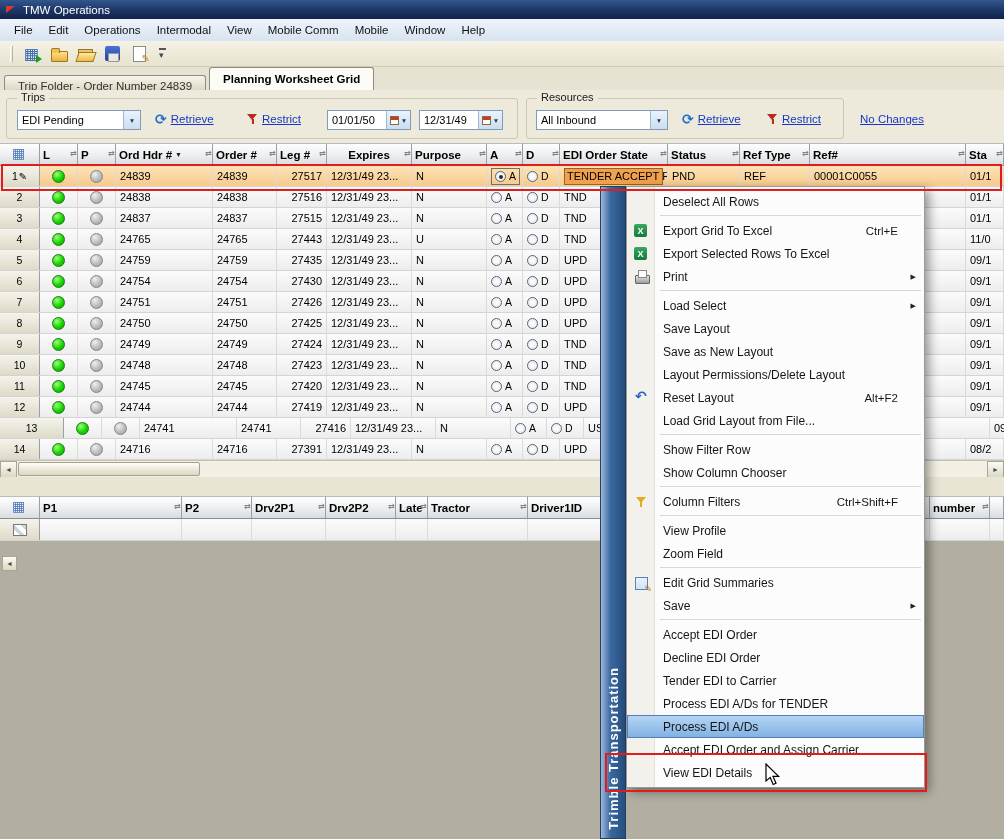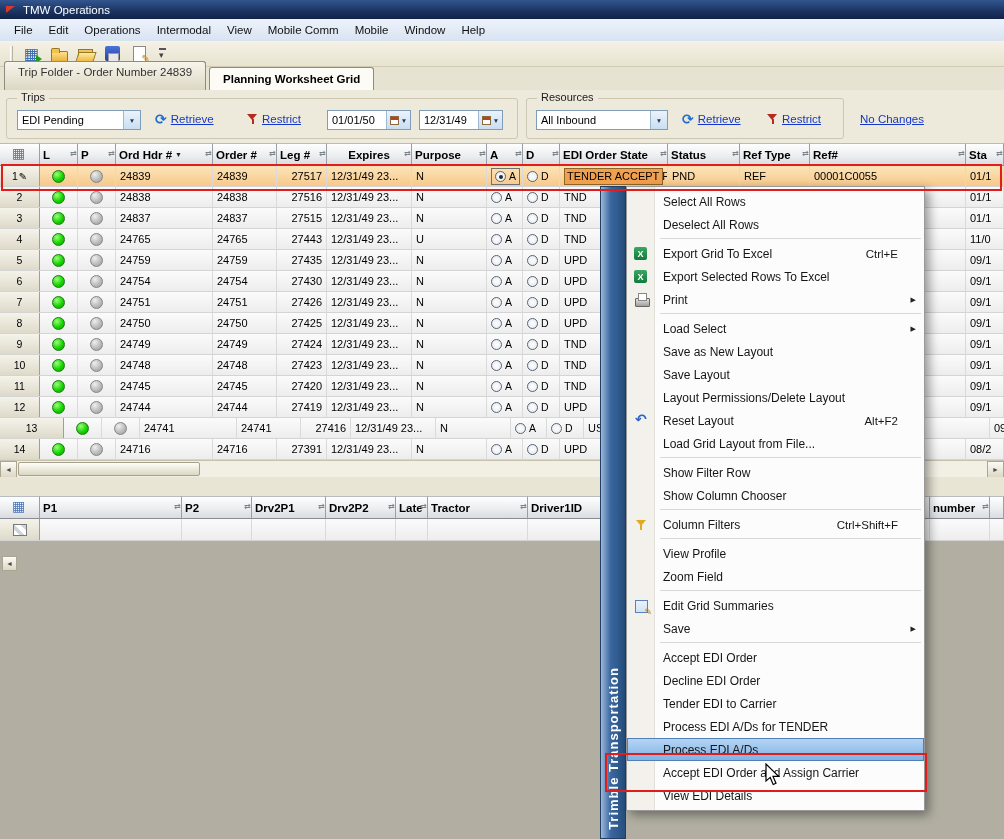--- a/index.html
+++ b/index.html
@@ -37,21 +37,21 @@
 .save-icon::after{content:"";position:absolute;left:5px;top:9px;width:9px;height:7px;background:#e8e8e8;border:1px solid #999}
 .document-icon::before{content:"";position:absolute;left:3px;top:2px;width:11px;height:14px;background:#fff;border:1px solid #8a8a8a}
 .document-icon::after{content:"✎";position:absolute;right:0;bottom:0;font-size:10px;color:#c8881a}
 .toolbar-overflow-icon{width:12px}
 .toolbar-overflow-icon::before{content:"";position:absolute;left:2px;top:4px;width:7px;height:2px;background:#555}
 .toolbar-overflow-icon::after{content:"▾";position:absolute;left:2px;top:6px;font-size:9px;color:#444}
 
 
 .tabstrip{position:absolute;left:0;top:67px;width:100%;height:23px;background:#e7e3d2;
   display:flex;align-items:flex-end;gap:3px;padding-left:4px}
-.tab{height:29px;line-height:20px;padding:0 13px;border:1px solid #8e8c7c;border-bottom:none;
+.tab{height:15px;line-height:20px;padding:0 13px;border:1px solid #8e8c7c;border-bottom:none;
   border-radius:3px 3px 0 0;background:linear-gradient(#f7f5ec,#ddd8c3);font-size:11.5px;color:#333;cursor:default;white-space:nowrap}
 .tab.active{background:#fcfbf6;font-weight:bold;color:#000;height:23px;line-height:22px}
 
 
 .filters{position:absolute;left:0;top:90px;width:100%;height:53px;background:#eeeadb}
 .fieldset{position:absolute;top:8px;height:41px;border:1px solid #cbc7b2;border-radius:3px}
 .trips-box{left:6px;width:512px}
 .res-box{left:526px;width:318px}
 .legend{position:absolute;top:-8px;left:10px;background:#eeeadb;padding:0 4px;font-size:11px;color:#1a1a1a}
 .combo{position:absolute;height:20px;background:#fff;border:1px solid #7f9db9;display:flex;align-items:center;font-size:11px}
@@ -834,23 +834,20 @@
   <div class="workspace">
     <span class="sbtn" style="left:2px;top:15px">◄</span>
   </div>
 
   <div class="band">
     <span>Trimble Transportation</span>
   </div>
 
   <div class="ctxmenu" id="ctxmenu">
       <div class="mi">
-        <span class="lab">Select All Rows</span>
-      </div>
-      <div class="mi">
         <span class="lab">Deselect All Rows</span>
       </div>
       <div class="msep"></div>
       <div class="mi">
         <span class="micon excel-icon"></span>
         <span class="lab">Export Grid To Excel</span>
         <span class="sc">Ctrl+E</span>
       </div>
       <div class="mi">
         <span class="micon excel-icon"></span>
@@ -860,24 +857,24 @@
         <span class="micon print-icon"></span>
         <span class="lab">Print</span>
         <span class="sub">▶</span>
       </div>
       <div class="msep"></div>
       <div class="mi">
         <span class="lab">Load Select</span>
         <span class="sub">▶</span>
       </div>
       <div class="mi">
+        <span class="lab">Save Layout</span>
+      </div>
+      <div class="mi">
         <span class="lab">Save as New Layout</span>
-      </div>
-      <div class="mi">
-        <span class="lab">Save Layout</span>
       </div>
       <div class="mi">
         <span class="lab">Layout Permissions/Delete Layout</span>
       </div>
       <div class="mi">
         <span class="micon undo-icon"></span>
         <span class="lab">Reset Layout</span>
         <span class="sc">Alt+F2</span>
       </div>
       <div class="mi">

